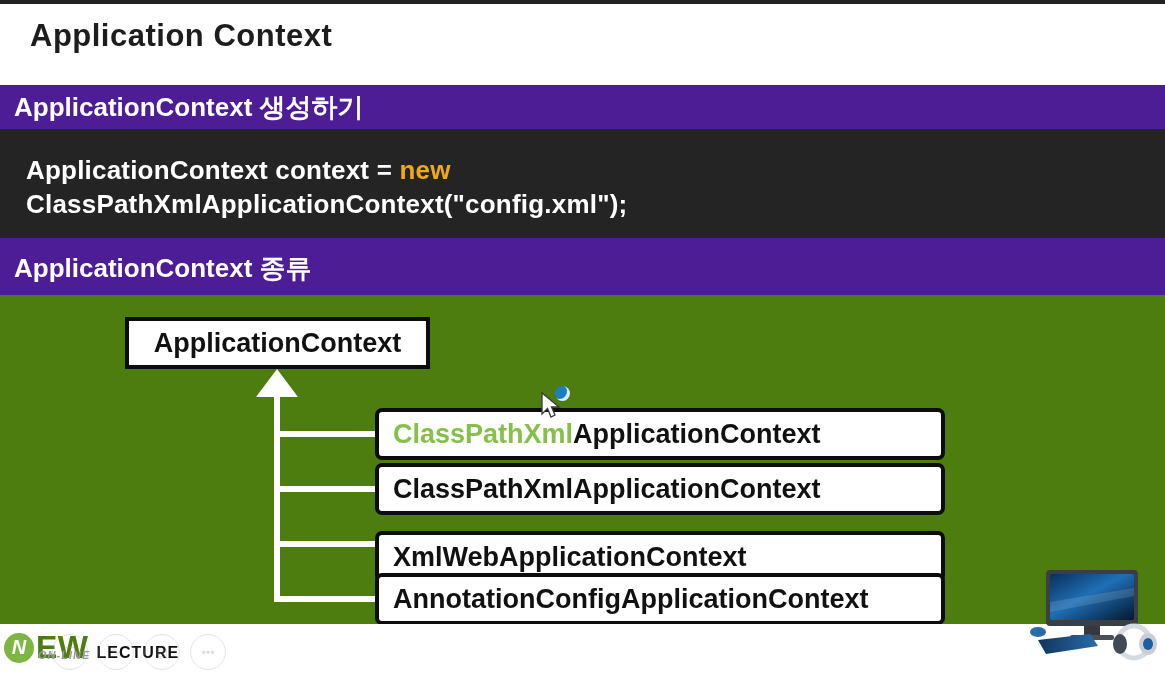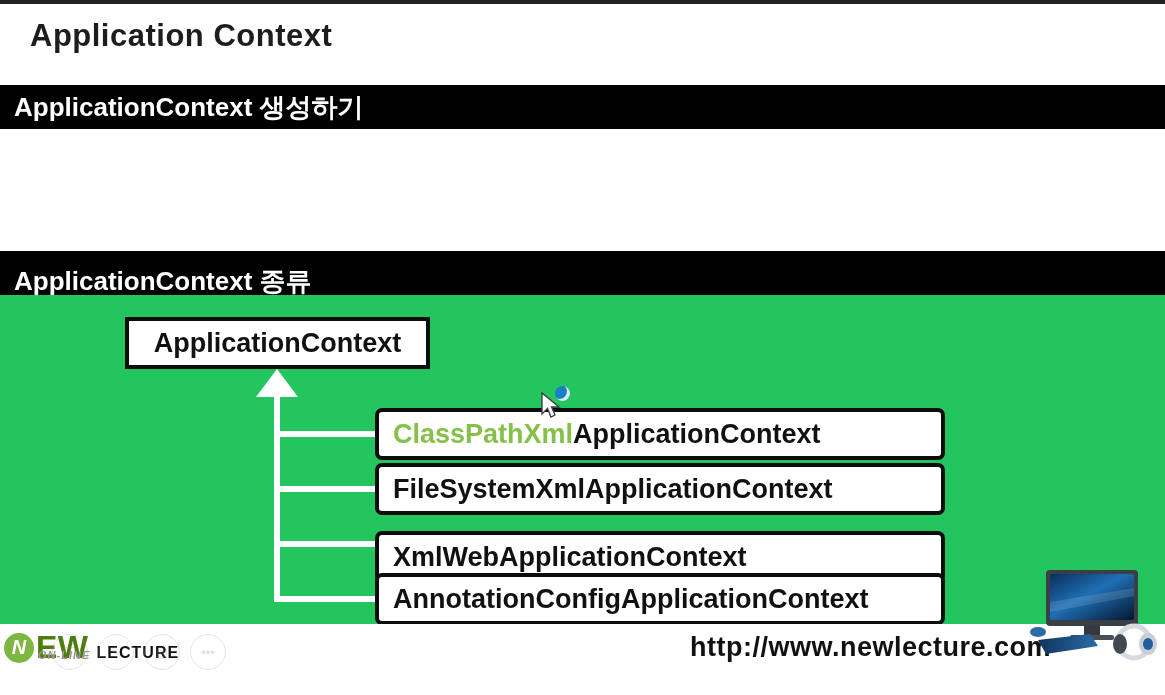--- a/index.html
+++ b/index.html
@@ -33,32 +33,32 @@
     font-weight: bold;
     color: #1d1d1d;
     letter-spacing: 0.5px;
     white-space: nowrap;
   }
   
   .green-bar {
     position: absolute;
     left: 0;
     width: 1165px;
-    background: #000000;
+    background: #4c1d95;
     color: #ffffff;
     font-size: 26px;
     font-weight: bold;
     display: flex;
     align-items: center;
     padding-left: 14px;
     box-sizing: border-box;
     white-space: nowrap;
   }
   #green-bar-1 { top: 85px;  height: 44px; }
-  #green-bar-2 { top: 251px; height: 60px; }
+  #green-bar-2 { top: 238px; height: 60px; }
 
   
   .code-panel {
     position: absolute;
     left: 0; top: 129px;
     width: 1165px; height: 122px;
     background: #242424;
     box-sizing: border-box;
   }
   .code-line {
@@ -72,21 +72,21 @@
   }
   #code-line-1 { top: 26px; }
   #code-line-2 { top: 60px; }
   .kw-new { color: #f0a818; }
 
   
   .diagram-panel {
     position: absolute;
     left: 0; top: 295px;
     width: 1165px; height: 329px;
-    background: #22c55e;
+    background: #4d7c0f;
     overflow: hidden;
   }
 
   
   .uml-box {
     position: absolute;
     background: #ffffff;
     border: 4px solid #0d0d0d;
     box-sizing: border-box;
     display: flex;
@@ -249,20 +249,26 @@
 <div id="slide">
 
   <div class="top-strip"></div>
 
   <div class="slide-title">Application Context</div>
 
   <div class="green-bar" id="green-bar-1">
     <span>ApplicationContext 생성하기</span>
   </div>
 
+  <div class="code-panel">
+    <div class="code-line" id="code-line-1">
+      <span>ApplicationContext context = </span><span class="kw-new">new</span>
+    </div>
+    <div class="code-line" id="code-line-2">ClassPathXmlApplicationContext("config.xml");</div>
+  </div>
 
   <div class="green-bar" id="green-bar-2">
     <span>ApplicationContext 종류</span>
   </div>
 
   <div class="diagram-panel">
 
     <div class="uml-box" id="box-parent">
       <span>ApplicationContext</span>
     </div>
@@ -273,21 +279,21 @@
     <div class="branch" id="branch-1"></div>
     <div class="branch" id="branch-2"></div>
     <div class="branch" id="branch-3"></div>
 
     <div class="uml-box child-box" id="box-child-0">
       <span class="accent-green">ClassPathXml</span>
         <span>ApplicationContext</span>
     </div>
     <div class="uml-box child-box" id="box-child-1">
       <span class="accent-green"></span>
-        <span>FileSystemXmlApplicationContext</span>
+        <span>ClassPathXmlApplicationContext</span>
     </div>
     <div class="uml-box child-box" id="box-child-2">
       <span class="accent-green"></span>
         <span>XmlWebApplicationContext</span>
     </div>
     <div class="uml-box child-box" id="box-child-3">
       <span class="accent-green"></span>
         <span>AnnotationConfigApplicationContext</span>
     </div>
 
@@ -310,21 +316,20 @@
     </div>
   </div>
 
   <div class="watermark-icons">
     <div class="wm-icon">❐</div>
     <div class="wm-icon">✎</div>
     <div class="wm-icon">▤</div>
     <div class="wm-icon">•••</div>
   </div>
 
-  <div class="site-url">http://www.newlecture.com</div>
 
   <svg class="computer-art" viewBox="0 0 138 96">
     <defs>
       <linearGradient id="scr" x1="0" y1="0" x2="1" y2="1">
         <stop offset="0%" stop-color="#0a2f5c"></stop>
         <stop offset="45%" stop-color="#1f6fb5"></stop>
         <stop offset="100%" stop-color="#04172e"></stop>
       </linearGradient>
       <linearGradient id="kbd" x1="0" y1="0" x2="1" y2="0">
         <stop offset="0%" stop-color="#10345e"></stop>

